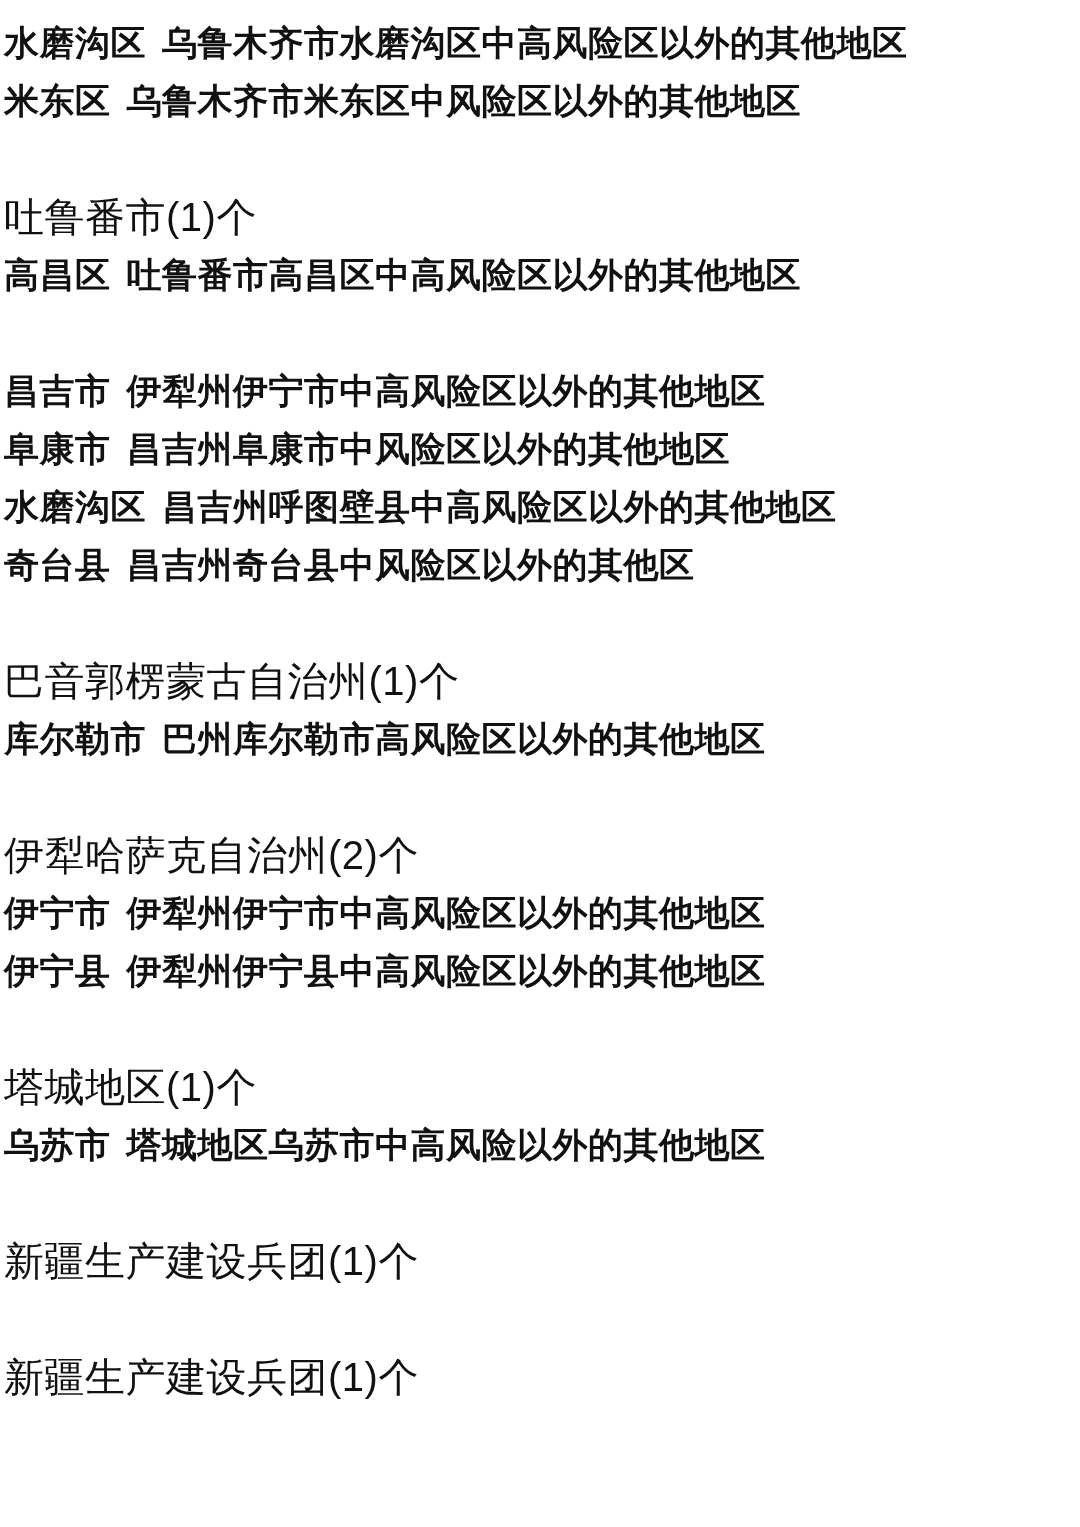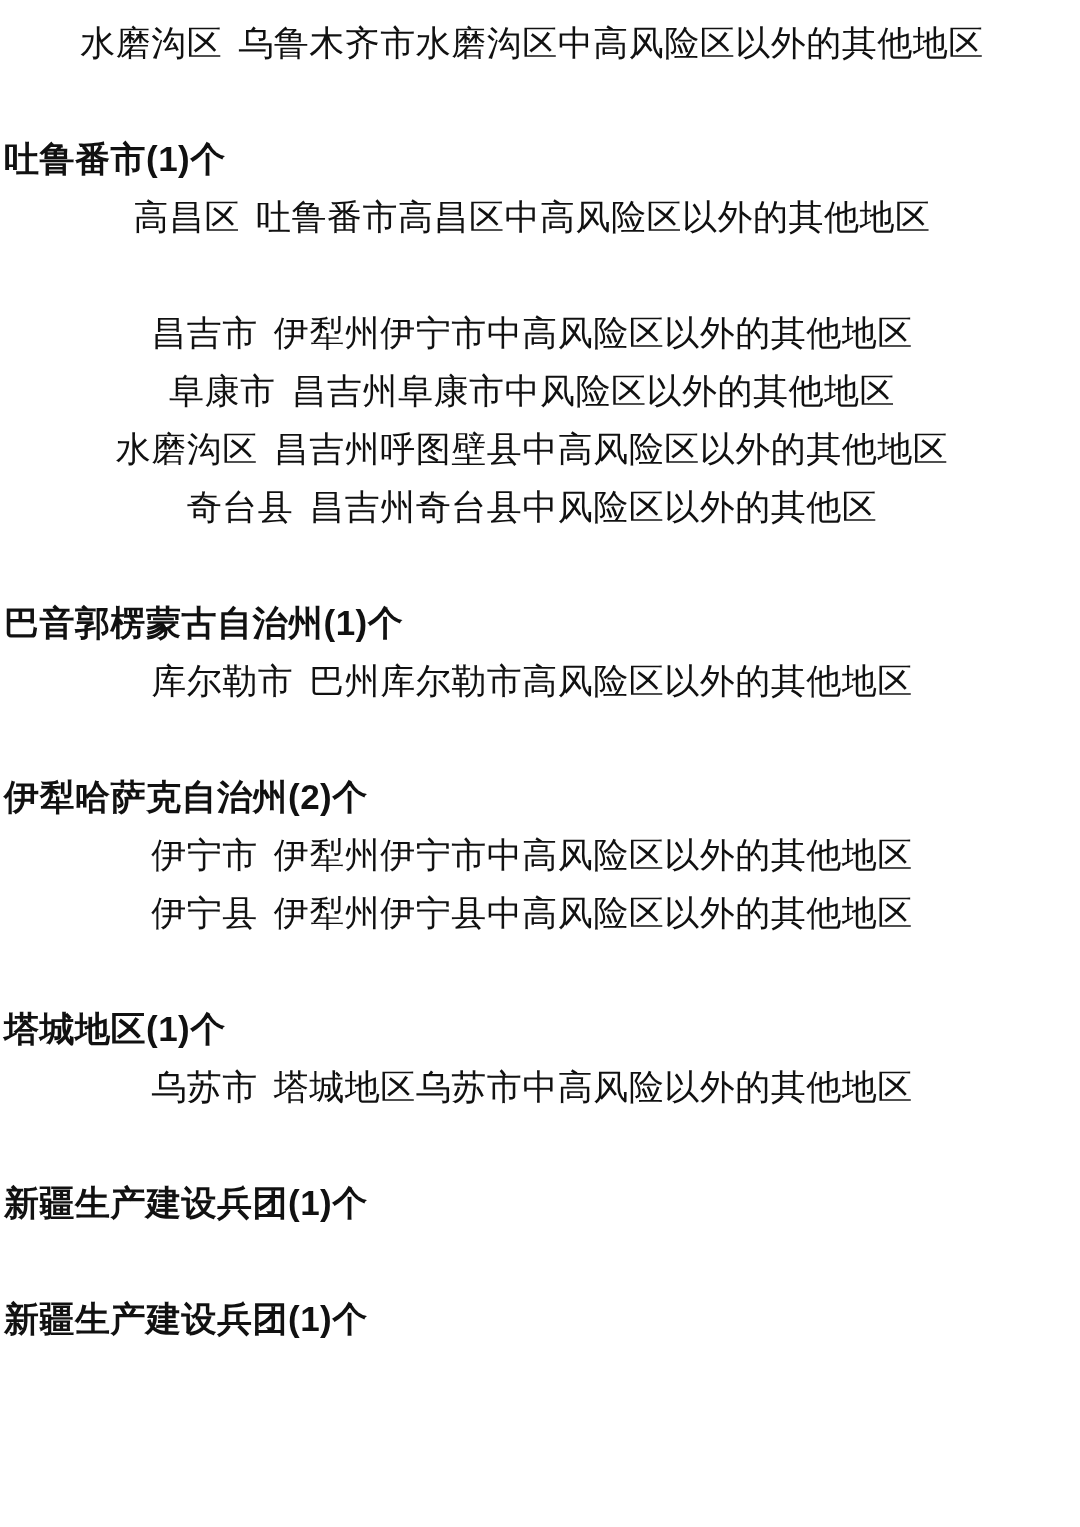--- a/index.html
+++ b/index.html
@@ -20,45 +20,45 @@
     height: 1527px;
     padding: 14px 20px 0 4px;
     background: #ffffff;
   }
   .line {
     font-size: 35px;
     line-height: 58px;
     letter-spacing: 0.5px;
     white-space: nowrap;
     color: #111111;
-    font-weight: 400;
-    text-align: center;
+    font-weight: 700;
   }
   .group-head {
-    font-size: 35px;
+    font-size: 40px;
     line-height: 58px;
     letter-spacing: 0.5px;
     white-space: nowrap;
     color: #111111;
-    font-weight: 700;
+    font-weight: 400;
   }
   .spacer {
     height: 58px;
   }
   .sep {
     display: inline-block;
     width: 16px;
   }
 </style>
 </head>
 <body>
 
 <div class="page">
   <div id="content">
       <div class="line"><span>水磨沟区</span><span class="sep"></span><span>乌鲁木齐市水磨沟区中高风险区以外的其他地区</span></div>
+      <div class="line"><span>米东区</span><span class="sep"></span><span>乌鲁木齐市米东区中风险区以外的其他地区</span></div>
       <div class="spacer"></div>
       <div class="group-head">吐鲁番市(1)个</div>
       <div class="line"><span>高昌区</span><span class="sep"></span><span>吐鲁番市高昌区中高风险区以外的其他地区</span></div>
       <div class="spacer"></div>
       <div class="line"><span>昌吉市</span><span class="sep"></span><span>伊犁州伊宁市中高风险区以外的其他地区</span></div>
       <div class="line"><span>阜康市</span><span class="sep"></span><span>昌吉州阜康市中风险区以外的其他地区</span></div>
       <div class="line"><span>水磨沟区</span><span class="sep"></span><span>昌吉州呼图壁县中高风险区以外的其他地区</span></div>
       <div class="line"><span>奇台县</span><span class="sep"></span><span>昌吉州奇台县中风险区以外的其他区</span></div>
       <div class="spacer"></div>
       <div class="group-head">巴音郭楞蒙古自治州(1)个</div>

